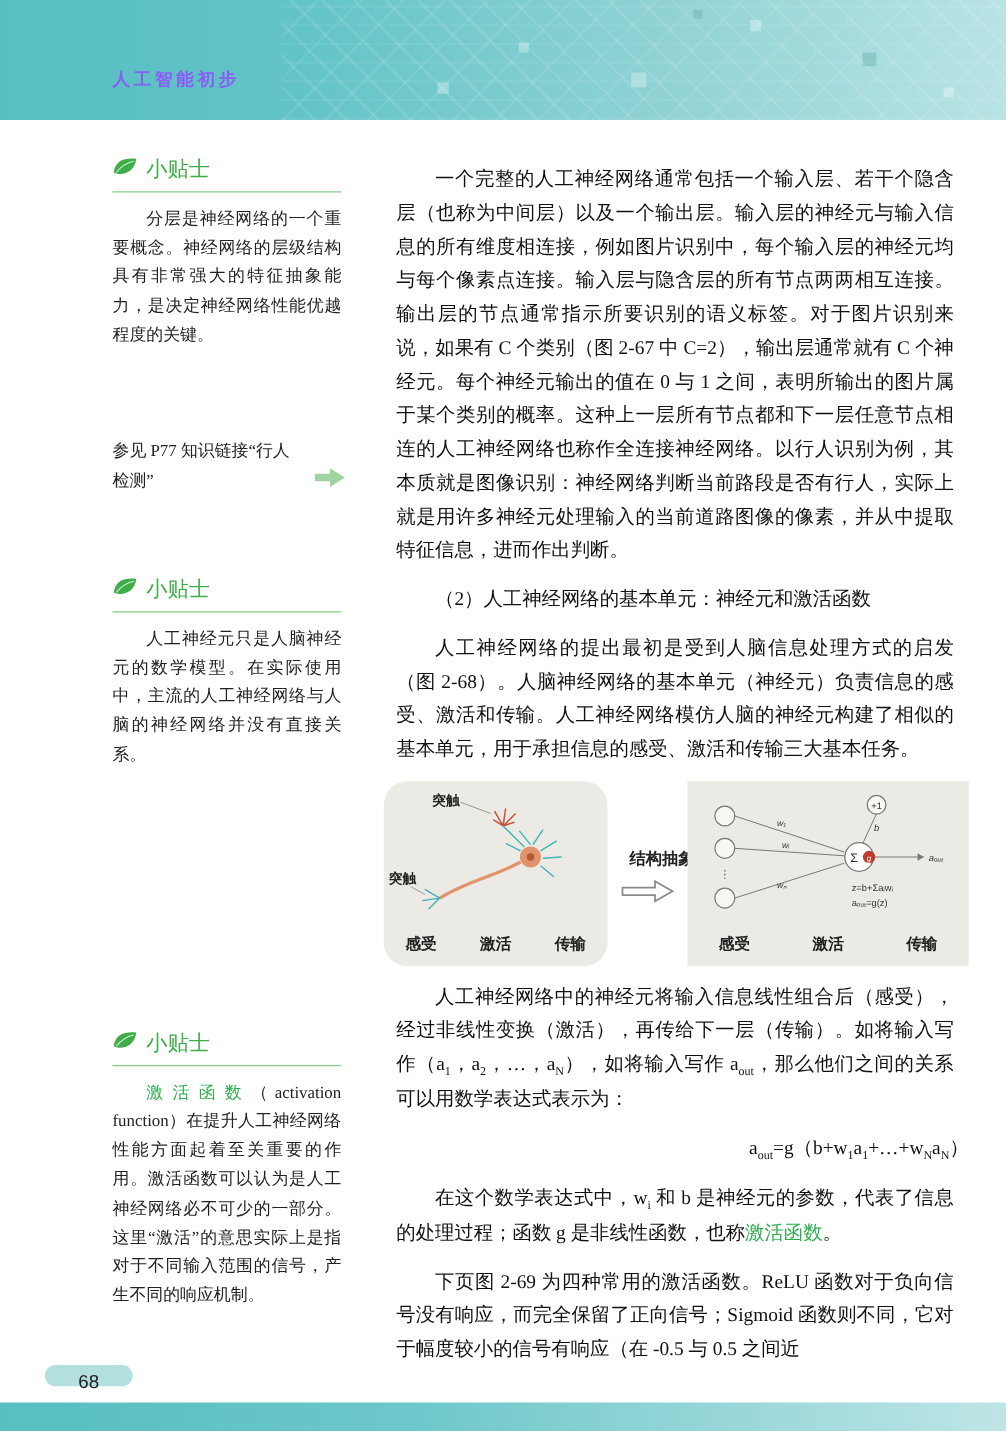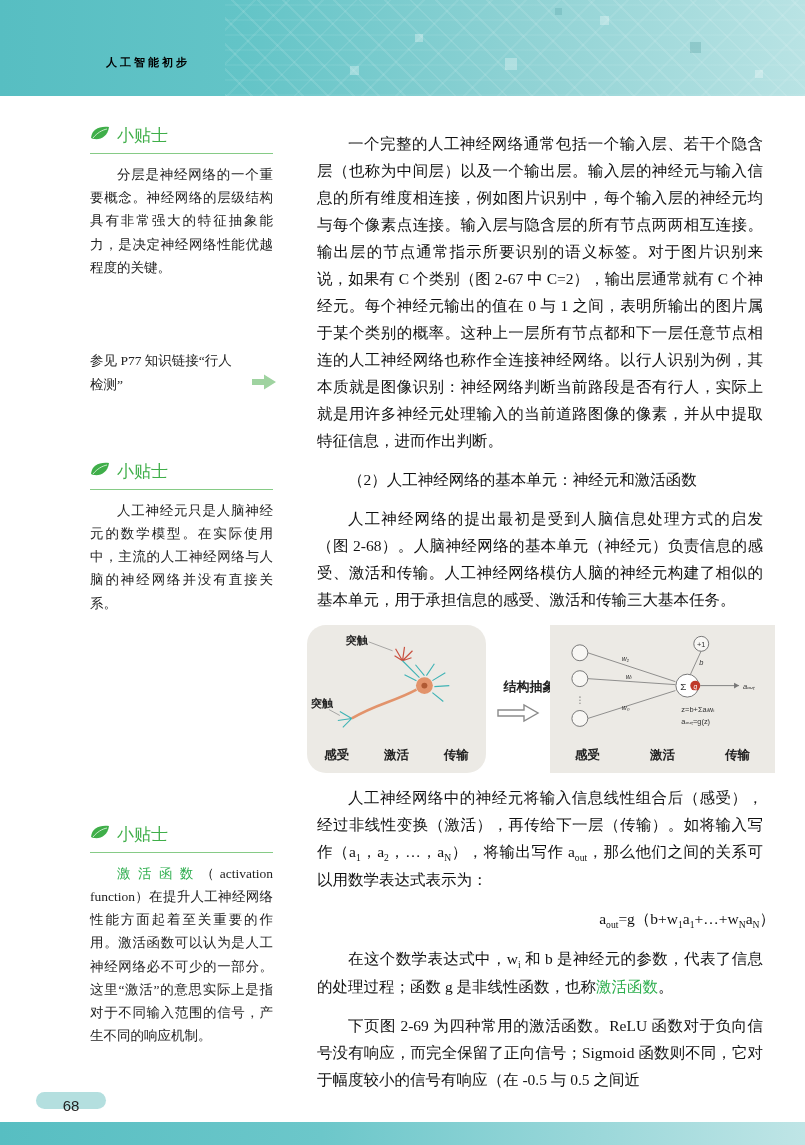--- a/index.html
+++ b/index.html
@@ -23,22 +23,22 @@
   .sq { position:absolute; background:rgba(255,255,255,.30); }
   .sq:nth-of-type(1){ left:300px; top:12px; width:10px; height:10px; }
   .sq:nth-of-type(2){ left:415px; top:34px; width:8px;  height:8px;  }
   .sq:nth-of-type(3){ left:505px; top:58px; width:12px; height:12px; }
   .sq:nth-of-type(4){ left:600px; top:16px; width:9px;  height:9px;  }
   .sq:nth-of-type(5){ left:690px; top:42px; width:11px; height:11px; background:rgba(23,110,112,.18); }
   .sq:nth-of-type(6){ left:755px; top:70px; width:8px;  height:8px;  }
   .sq:nth-of-type(7){ left:555px; top:8px;  width:7px;  height:7px;  background:rgba(23,110,112,.15); }
   .sq:nth-of-type(8){ left:350px; top:66px; width:9px;  height:9px;  }
   .header-title {
-    position:absolute; left:106px; top:55px; color:#000000;
-    font-family:"Liberation Sans", sans-serif; font-size:11px; font-weight:bold;
+    position:absolute; left:90px; top:55px; color:#8b5cf6;
+    font-family:"Liberation Sans", sans-serif; font-size:14px; font-weight:bold;
     letter-spacing:3px; z-index:2;
   }
   .band-bottom {
     position:absolute; bottom:0; left:0; width:805px; height:23px;
     background:linear-gradient(90deg,#57bec2 0%,#6cc7ca 40%,#9cd8da 75%,#bfe5e6 100%);
   }
   .page-pill {
     position:absolute; left:36px; top:1092px; width:70px; height:17px;
     background:#b4dfdf; border-radius:16px; text-align:center; line-height:28px;
     font-family:"Liberation Sans", sans-serif; font-size:15px; color:#222;
@@ -235,21 +235,21 @@
         </svg>
         <div class="panel-labels">
           <span>感受</span>
           <span>激活</span>
           <span>传输</span>
         </div>
       </div>
     </div>
 
 
-    <p class="para"><span>人工神经网络中的神经元将输入信息线性组合后（感受），经过非线性变换（激活），再传给下一层（传输）。如将输入写作（a</span><sub>1</sub><span>，a</span><sub>2</sub><span>，…，a</span><sub>N</sub><span>），将输出写作 a</span><sub>out</sub><span>，那么他们之间的关系可以用数学表达式表示为：</span></p>
+    <p class="para"><span>人工神经网络中的神经元将输入信息线性组合后（感受），经过非线性变换（激活），再传给下一层（传输）。如将输入写作（a</span><sub>1</sub><span>，a</span><sub>2</sub><span>，…，a</span><sub>N</sub><span>），如将输入写作 a</span><sub>out</sub><span>，那么他们之间的关系可以用数学表达式表示为：</span></p>
 
     <div class="formula"><span>a</span><sub>out</sub><span>=g（b+w</span><sub>1</sub><span>a</span><sub>1</sub><span>+…+w</span><sub>N</sub><span>a</span><sub>N</sub><span>）</span></div>
 
     <p class="para"><span>在这个数学表达式中，w</span><sub>i</sub><span> 和 b 是神经元的参数，代表了信息的处理过程；函数 g 是非线性函数，也称</span><span class="act-link">激活函数</span><span>。</span></p>
 
     <p class="para">下页图 2-69 为四种常用的激活函数。ReLU 函数对于负向信号没有响应，而完全保留了正向信号；Sigmoid 函数则不同，它对于幅度较小的信号有响应（在 -0.5 与 0.5 之间近</p>
 
   </main>
 
   <div class="page-pill">

